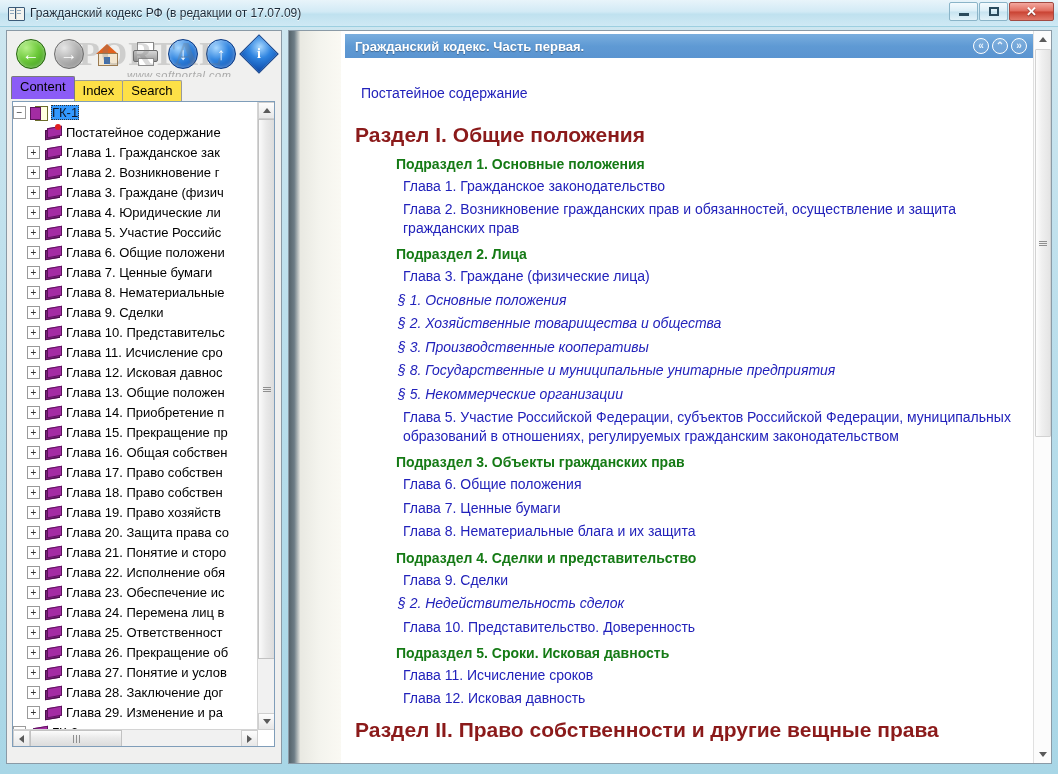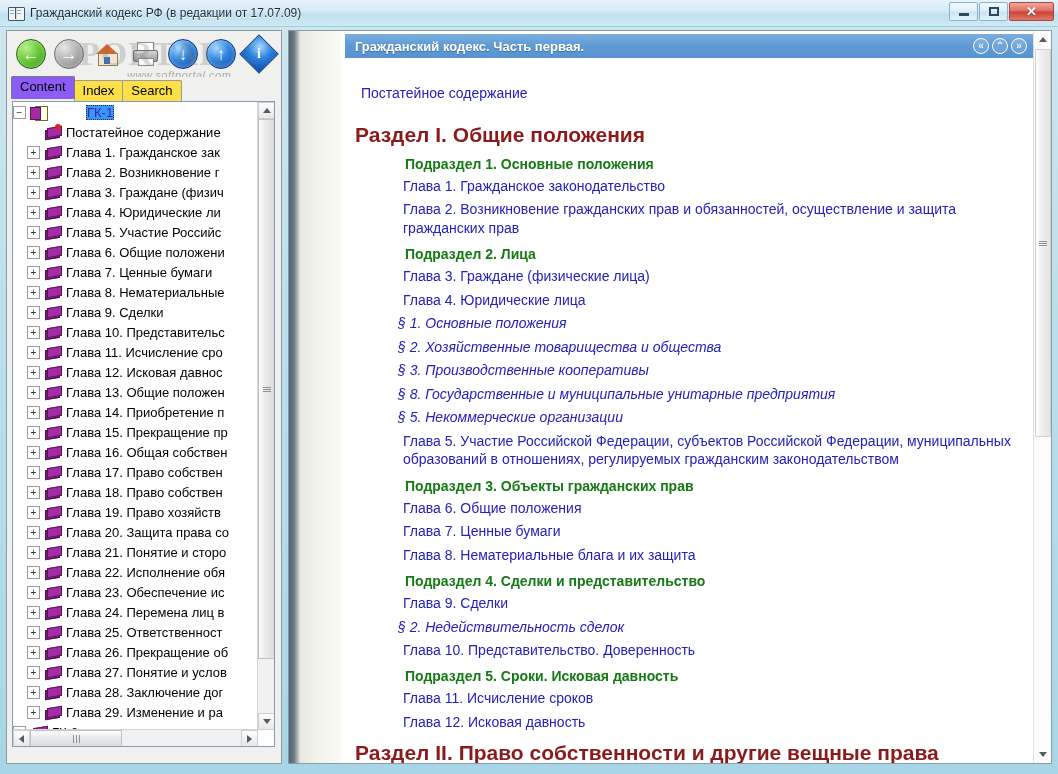--- a/index.html
+++ b/index.html
@@ -217,21 +217,21 @@
   .proj-ic .pg {
     position:absolute; left:5px; top:1px; width:11px; height:13px;
     background:#ffffe0; border:1px solid #6b6b2a;
   }
   .proj-ic .bk {
     position:absolute; left:0px; top:2px; width:9px; height:11px;
     background:#a32ca3; border:1px solid #5e135e;
   }
   .node-label { padding:0 1px; }
   .node-label.selected {
-    background:#3399ff; color:#4c1d95; outline:1px dotted #333; outline-offset:-1px;margin-left:35px;
+    background:#3399ff; color:#0f172a; outline:1px dotted #333; outline-offset:-1px;
   }
   .ind1 { padding-left:14px; }
   .ind0 { padding-left:0px; }
 
   
   #tree-vsb {
     position:absolute; right:0px; top:0px; width:17px; height:628px;
     background:#f1f1f1; border-left:1px solid #d4d4d4; box-sizing:border-box;
   }
   .sb-arrow {
@@ -315,21 +315,21 @@
   }
   .subtitle {
     color:#2222bb; font-size:14px; margin: 10px 0 22px 10px;
   }
   .sec-h {
     color:#8b1a1a; font-size:21px; font-weight:bold;
     margin: 10px 0 7px 4px;
   }
   .sub-h {
     color:#157a15; font-size:14px; font-weight:bold;
-    margin: 9px 0 4px 22px;
+    margin: 9px 0 4px 13px;
     padding-left: 32px;
   }
   .lnk {
     color:#2222bb; font-size:14px; margin: 5px 0 5px 52px;
     max-width:610px; cursor:pointer; line-height:1.32;
   }
   .lnk.para {
     margin-left:47px;
     font-style:italic;
   }
@@ -741,21 +741,20 @@
 
         <div id="doc-body">
           <div class="subtitle">Постатейное содержание</div>
           <div id="blocks">
               <div class="sec-h">Раздел I. Общие положения</div>
               <div class="sub-h">Подраздел 1. Основные положения</div>
               <div class="lnk">Глава 1. Гражданское законодательство</div>
               <div class="lnk">Глава 2. Возникновение гражданских прав и обязанностей, осуществление и защита гражданских прав</div>
               <div class="sub-h">Подраздел 2. Лица</div>
               <div class="lnk">Глава 3. Граждане (физические лица)</div>
-              <div class="lnk">Глава 4. Юридические лица</div>
               <div class="lnk para">§ 1. Основные положения</div>
               <div class="lnk para">§ 2. Хозяйственные товарищества и общества</div>
               <div class="lnk para">§ 3. Производственные кооперативы</div>
               <div class="lnk para">§ 8. Государственные и муниципальные унитарные предприятия</div>
               <div class="lnk para">§ 5. Некоммерческие организации</div>
               <div class="lnk">Глава 5. Участие Российской Федерации, субъектов Российской Федерации, муниципальных образований в отношениях, регулируемых гражданским законодательством</div>
               <div class="sub-h">Подраздел 3. Объекты гражданских прав</div>
               <div class="lnk">Глава 6. Общие положения</div>
               <div class="lnk">Глава 7. Ценные бумаги</div>
               <div class="lnk">Глава 8. Нематериальные блага и их защита</div>

